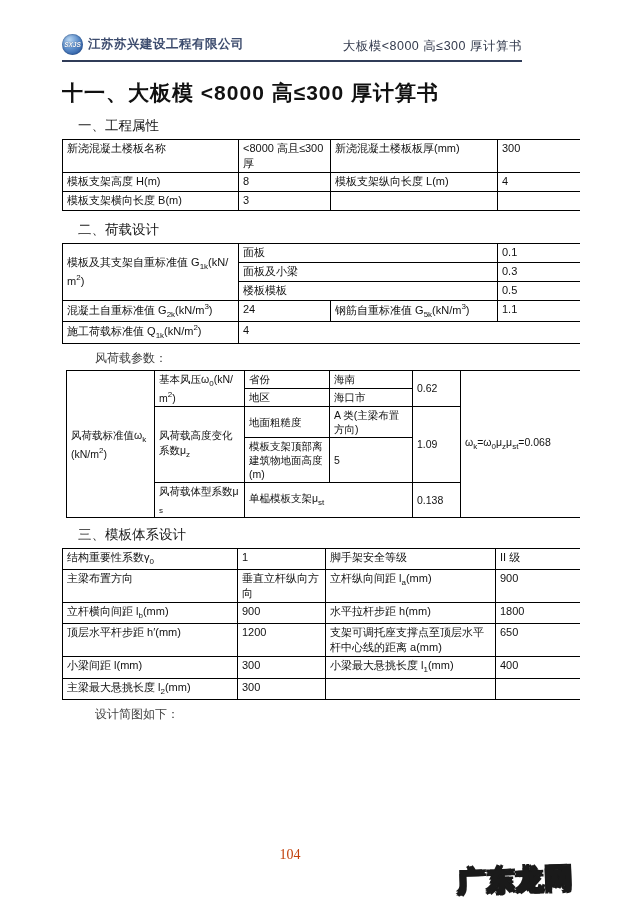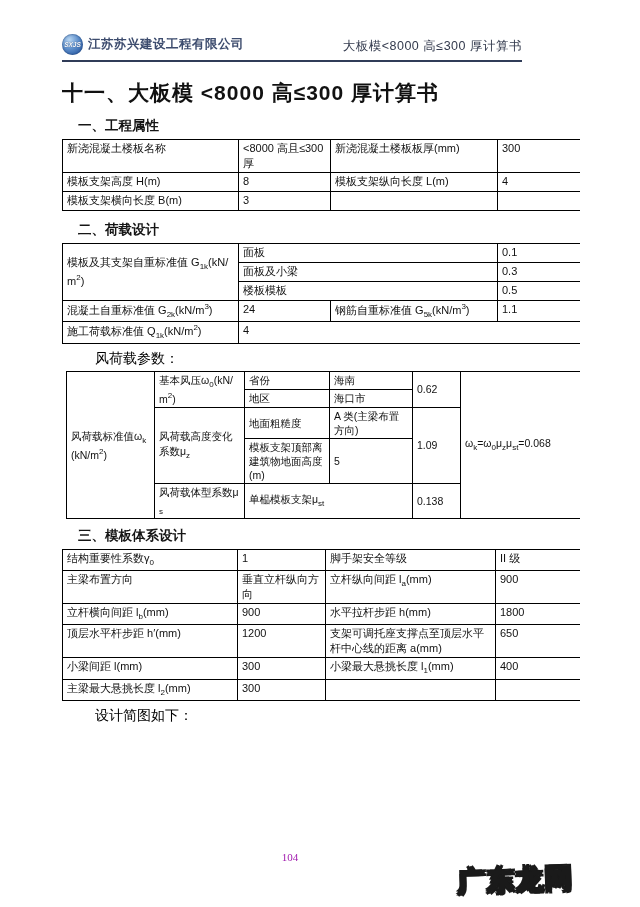--- a/index.html
+++ b/index.html
@@ -21,39 +21,39 @@
     background:radial-gradient(circle at 35% 28%, #b8d6f2 0%, #5e8fcb 45%, #2f5fa6 80%);
     display:inline-flex;align-items:center;justify-content:center;
     margin-right:5px;box-shadow:inset 0 0 2px #1c3c6e;
   }
   .globe-txt{font-size:6.5px;font-weight:bold;font-style:italic;color:#fff;
     text-shadow:0 0 1px #1c3c6e;letter-spacing:0;}
   .company{font-size:12.5px;font-weight:600;color:#3d4c6e;letter-spacing:0.5px;}
   .doc-title{font-size:12.5px;color:#333a4d;letter-spacing:0.5px;}
   
   .title{margin:17px 0 10px 0;font-size:21px;font-weight:bold;color:#111;letter-spacing:1px;}
-  .sec-h{font-size:13.5px;font-weight:bold;color:#151515;margin:0 0 4px 16px;}
+  .sec-h{font-size:13.5px;font-weight:normal;color:#151515;margin:0 0 4px 16px;}
   .mt10{margin-top:10px;} .mt8{margin-top:8px;}
-  .sublabel{font-size:14px;color:#000000;margin:6px 0 3px 33px;font-family:Liberation Serif, serif;}
+  .sublabel{font-size:12px;color:#404040;margin:6px 0 3px 33px;font-family:Liberation Serif, serif;}
   
   table{border-collapse:collapse;table-layout:fixed;}
   td{border:1px solid #000;padding:1px 4px;font-size:11px;line-height:1.35;
      vertical-align:top;word-break:break-all;color:#111;}
   sub{font-size:8px;} sup{font-size:8px;}
   .t{width:520px;}
   .t-wind{width:522px;margin-left:4px;}
   .t-wind td{vertical-align:middle;font-size:10.5px;}
   .vmid{vertical-align:middle;}
   .h17{height:17px}.h18{height:18px}.h19{height:19px}.h20{height:20px}
   .h21{height:21px}.h22{height:22px}.h30{height:30px}.h31{height:31px}
   .mb8{margin-bottom:8px;} .mb5{margin-bottom:5px;}
   
   .pagenum{
     position:absolute;left:0;right:0;bottom:44px;text-align:center;
-    font-family:"Liberation Serif","DejaVu Serif",serif;font-size:11px;color:#a21caf;
+    font-family:"Liberation Serif","DejaVu Serif",serif;font-size:14px;color:#c2410c;
   }
   .watermark{
     position:absolute;right:6px;bottom:9px;
     font-size:27px;font-weight:900;letter-spacing:2px;color:#ffffff;
     -webkit-text-stroke:1.8px #1a1a1a;
     text-shadow:2px 2px 0 #1a1a1a,-2px -2px 0 #1a1a1a,2px -2px 0 #1a1a1a,-2px 2px 0 #1a1a1a;
     transform:rotate(-2deg);
   }
 </style>
 </head>

